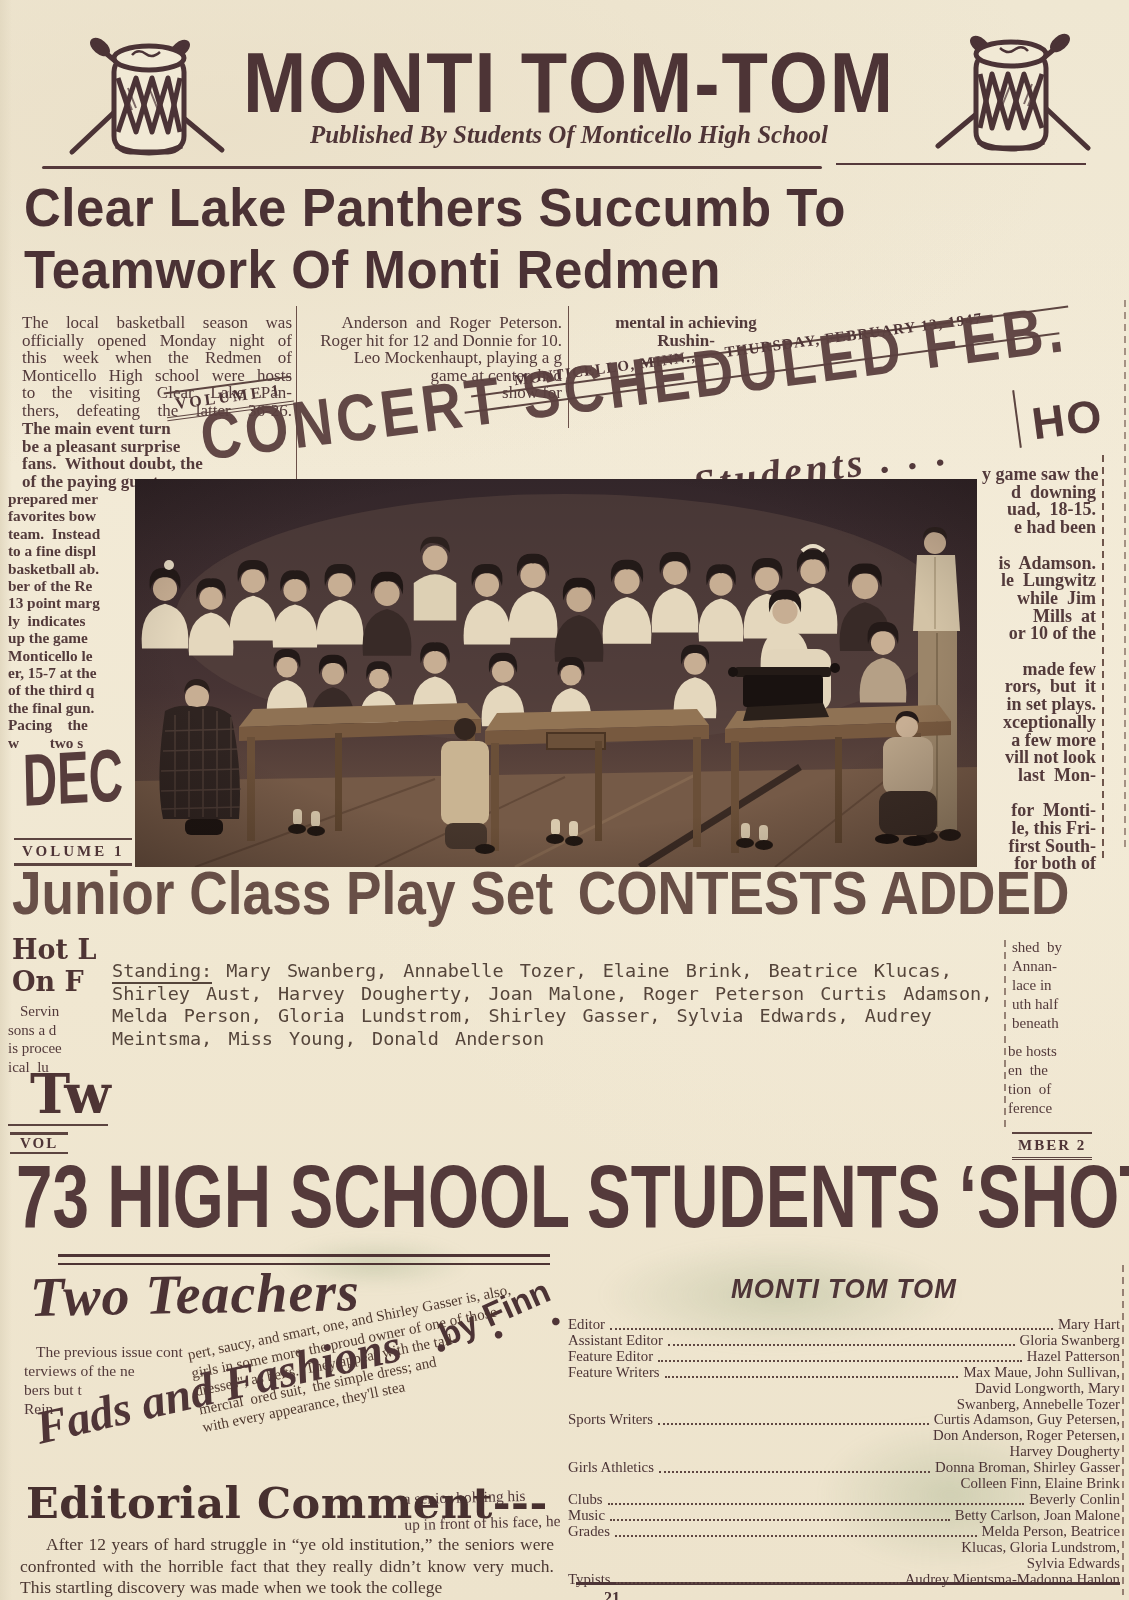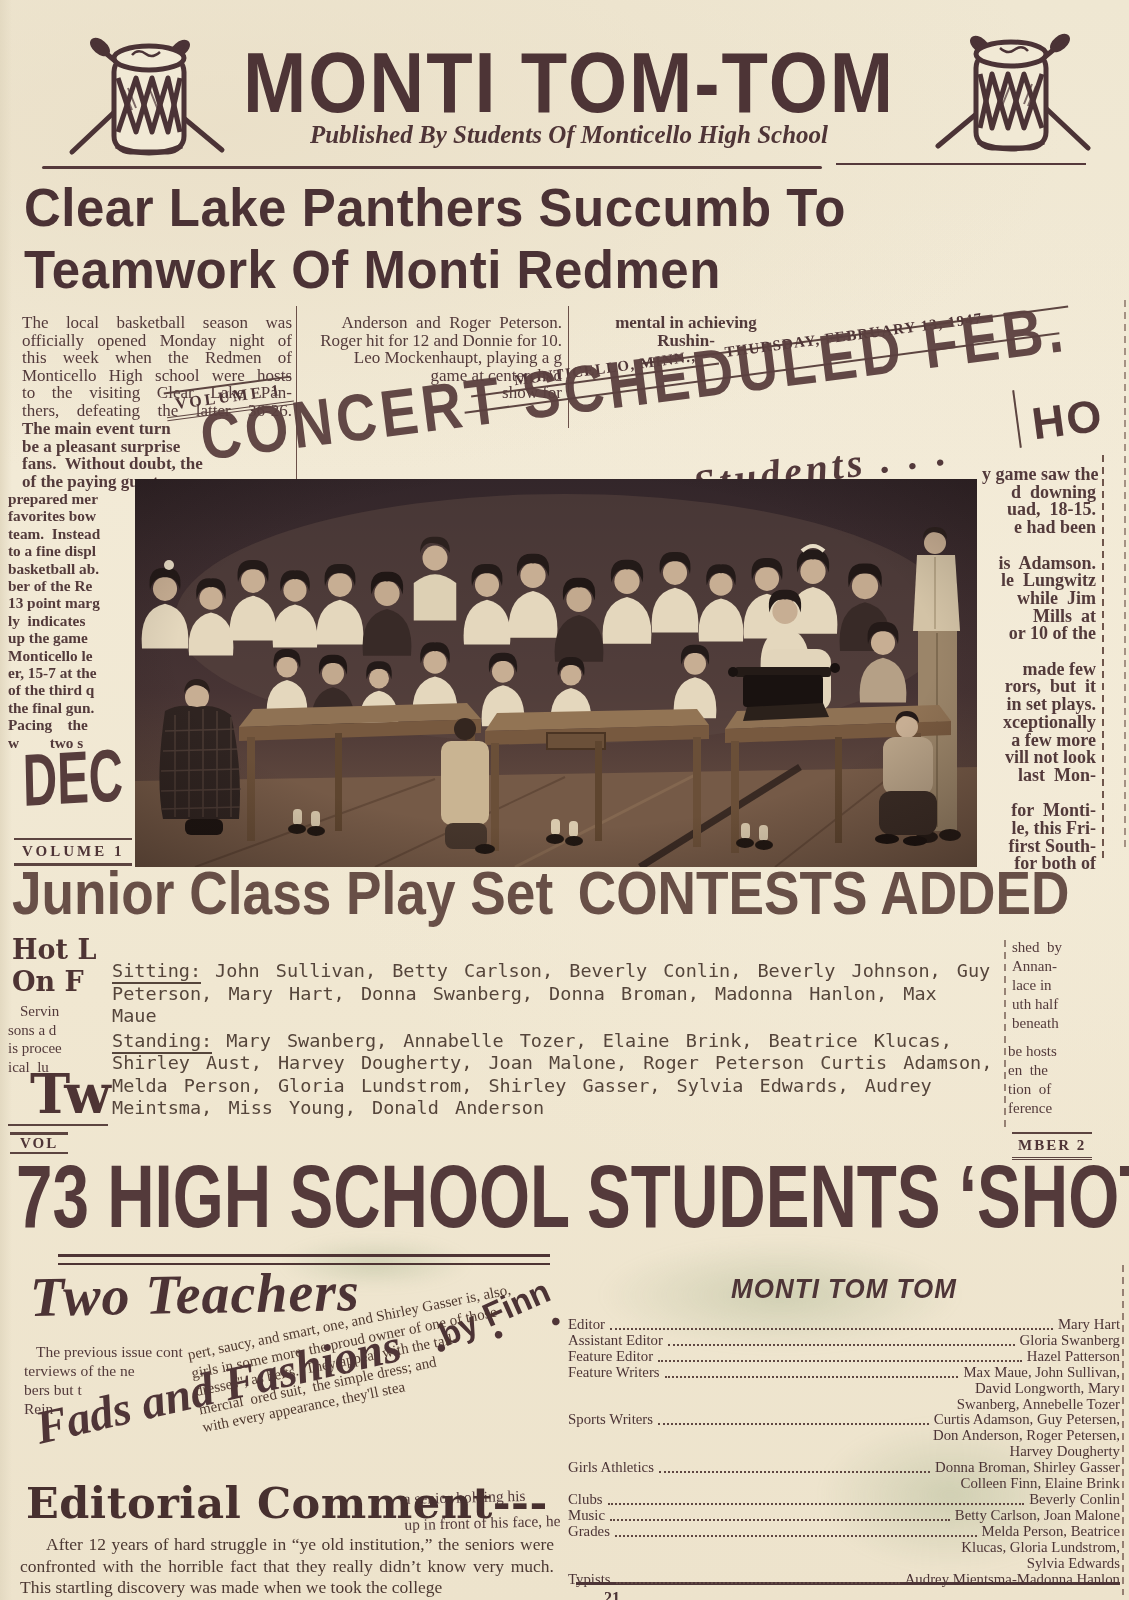--- a/index.html
+++ b/index.html
@@ -415,21 +415,20 @@
       </g>
       <rect width="842" height="388" fill="url(#vig)"></rect>
     </svg>
   </div>
 
   <div class="abs junior">
     <span class="j1">Junior Class Play Set</span><span class="j2">CONTESTS ADDED</span>
   </div>
 
   <div class="abs caption">
-    <p><span class="cap-label">Sitting:</span><span>John Sullivan,  Betty Carlson,  Beverly Conlin,  Beverly Johnson,  Guy Peterson,  Mary Hart,  Donna Swanberg,  Donna Broman, Madonna Hanlon, Max Maue</span></p>
     <p><span class="cap-label">Standing:</span><span>Mary Swanberg,  Annabelle Tozer,  Elaine Brink,  Beatrice Klucas, Shirley Aust, Harvey Dougherty, Joan Malone, Roger Peterson Curtis Adamson,  Melda Person,  Gloria Lundstrom,  Shirley Gasser, Sylvia Edwards, Audrey Meintsma, Miss Young, Donald Anderson</span></p>
   </div>
 
   <div class="abs hotl">Hot L</div>
   <div class="abs hotl hotl2">On F</div>
   <div class="abs lm-body lines indent1">
       <div>Servin</div>
       <div>sons a d</div>
       <div>is procee</div>
       <div>ical  lu</div>

